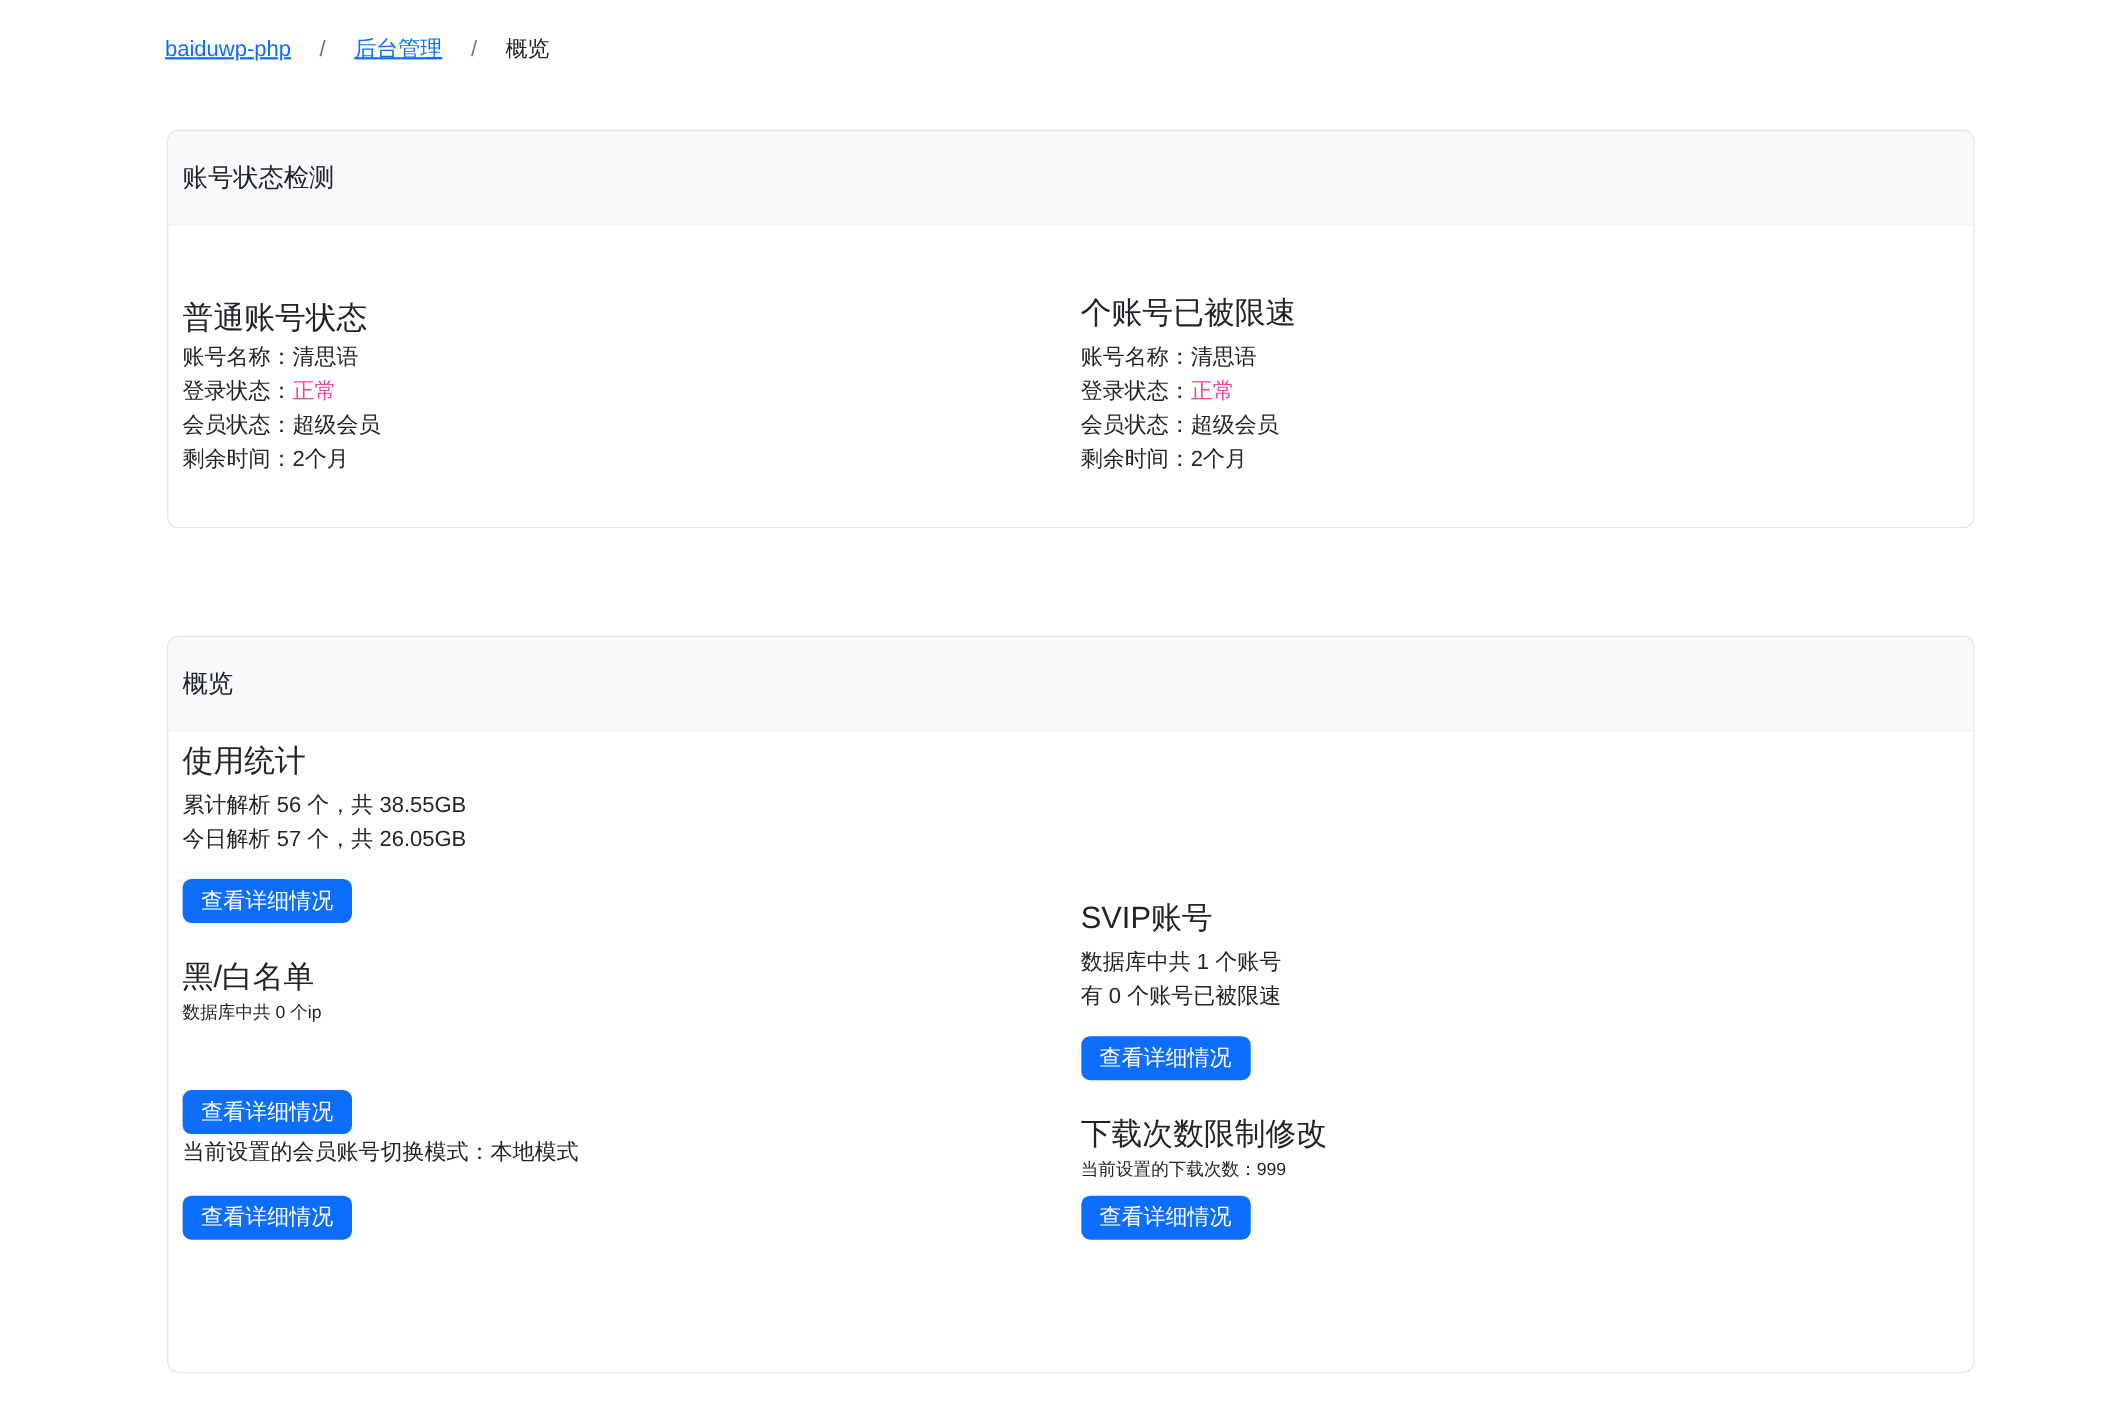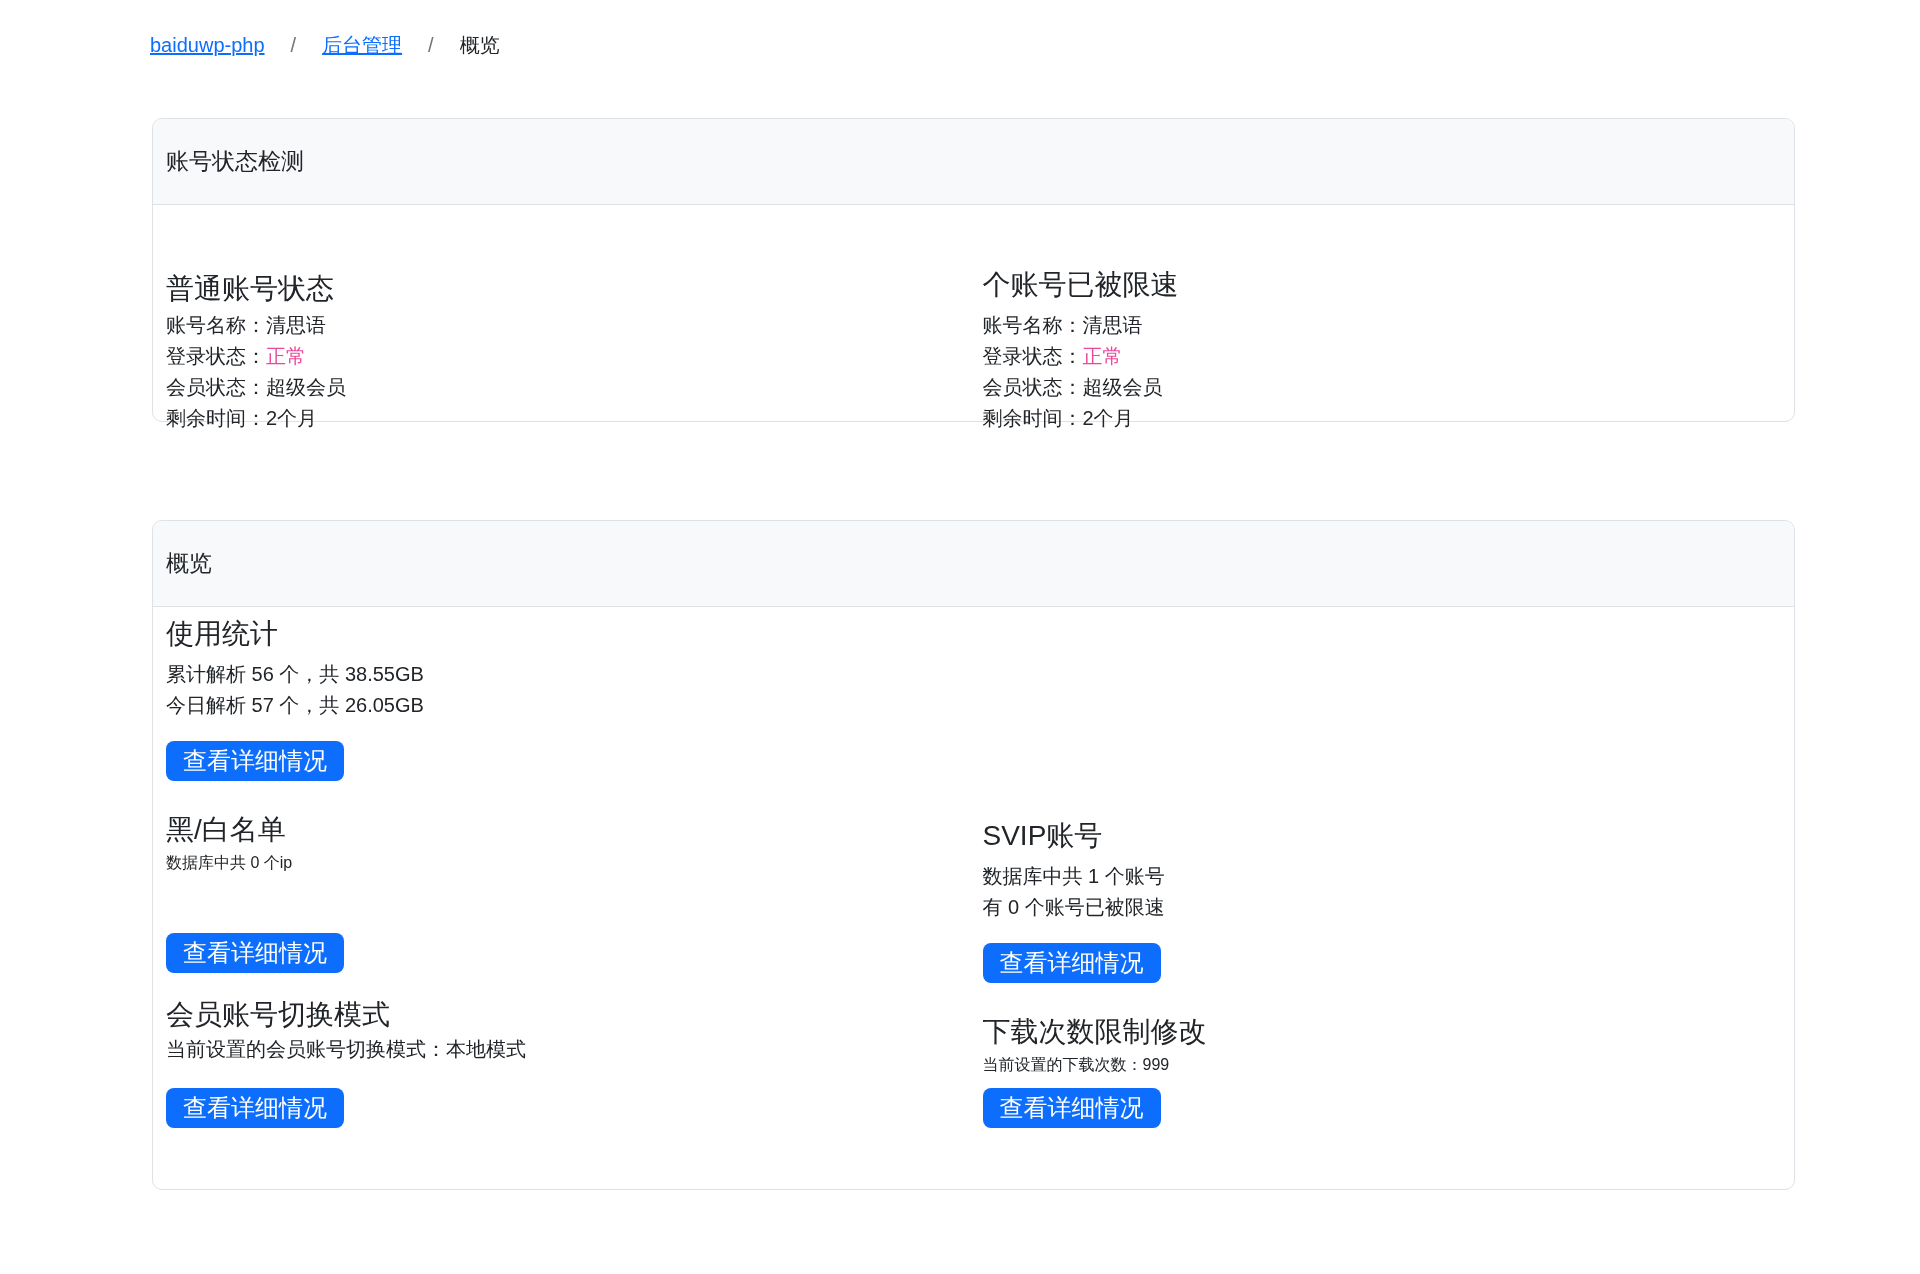--- a/index.html
+++ b/index.html
@@ -30,21 +30,21 @@
     background: #fff;
   }
   .card-header {
     background: #f8f9fa;
     border-bottom: 1px solid #dee2e6;
     border-radius: 10px 10px 0 0;
     padding: 30px 13px;
     font-size: 23px; line-height: 25px;
     color: #212529;
   }
-  .card-1 { margin-top: 61px; height: 304px; }
+  .card-1 { margin-top: 61px; height: 362px; }
   .card-2 { margin-top: 98px; height: 670px; }
 
   .card-body { display: flex; align-items: flex-end; }
   .card-1 .card-body { padding: 26px 13px 0; }
   .card-2 .card-body { padding: 10px 13px 0; }
   .col { width: 50%; }
   .col-right { padding-left: 9px; }
   .card-1 .col-right { padding-top: 37px; }
 
   .section-title {
@@ -58,21 +58,21 @@
   
   .lines { margin-top: 8px; font-size: 20px; line-height: 31px; }
   .btn-row { }
   .btn {
     display: inline-block;
     margin-top: 20px;
     background: #0d6efd;
     color: #ffffff;
     border: none;
     border-radius: 8px;
-    font-size: 24px; line-height: 24px;
+    font-size: 20px; line-height: 24px;
     font-family: inherit;
     padding: 8px 17px;
     cursor: pointer;
   }
   .mt-sec { margin-top: 32px; }
   .lines-single { font-size: 16px; line-height: 31px; }
   .btn-blacklist { margin-top: 55px; }
   .sec-switch { margin-top: 25px; }
   .lines-switch { margin-top: 3px; font-size: 20px; line-height: 31px; font-family: Liberation Mono, monospace; }
   .btn-switch { margin-top: 22px; }
@@ -134,21 +134,20 @@
         </div>
 
         <h2 class="section-title mt-sec">黑/白名单</h2>
         <div class="lines-single">
           <div>数据库中共 0 个ip</div>
         </div>
         <div class="btn-row">
           <button class="btn btn-blacklist">查看详细情况</button>
         </div>
 
-        <h2 class="section-title sec-switch">会员账号切换模式</h2>
         <div class="lines-switch">
           <div>当前设置的会员账号切换模式：本地模式</div>
         </div>
         <div class="btn-row">
           <button class="btn btn-switch">查看详细情况</button>
         </div>
 
       </div>
 
       <div class="col col-right">

